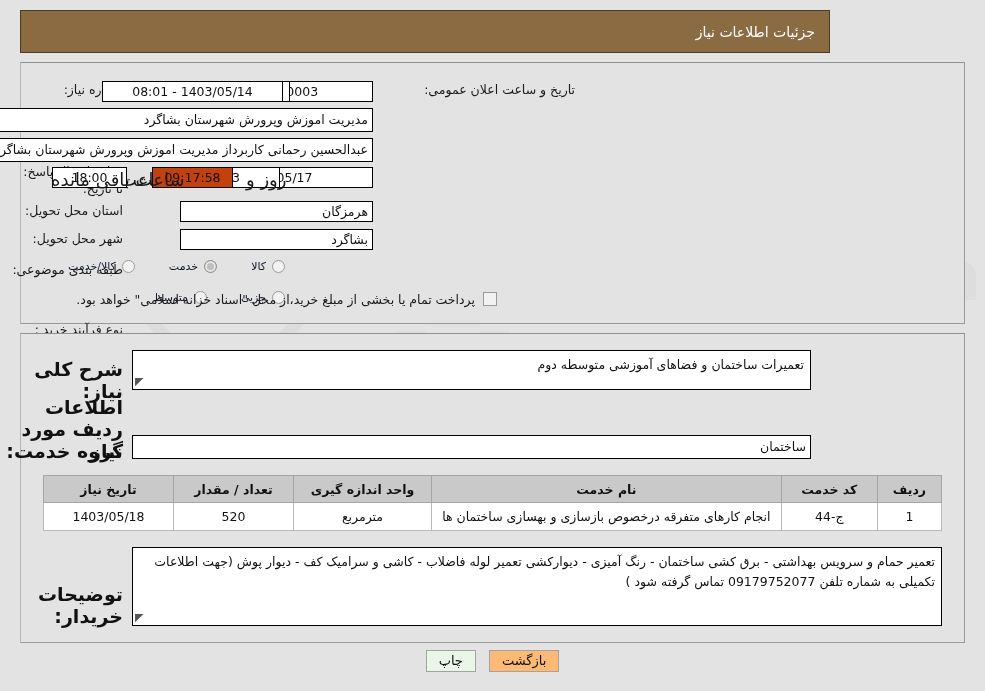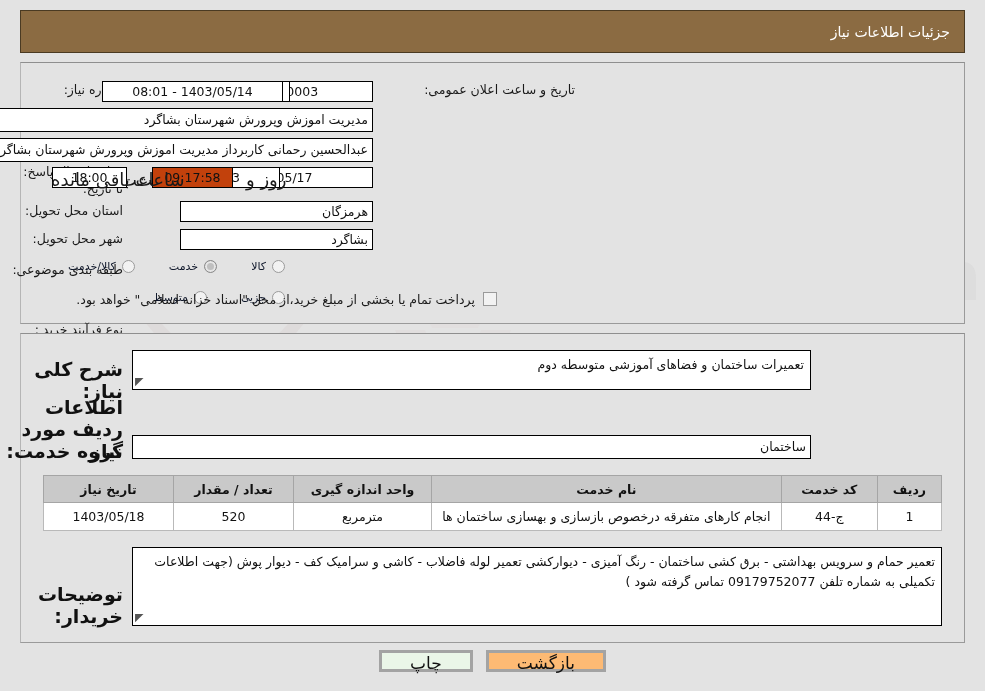--- a/index.html
+++ b/index.html
@@ -17,21 +17,21 @@
     position: relative;
     width: 985px;
     height: 691px;
     background: #e3e3e3;
   }
 
   
   .header-bar {
     position: absolute;
     left: 20px; top: 10px;
-    width: 945px; height: 43px;
+    width: 810px; height: 43px;
     background: #8b6b42;
     border: 1px solid #4a3a22;
     color: #ffffff;
     display: flex;
     align-items: center;
     justify-content: flex-start;
     padding: 0 14px;
   }
   .header-title {
     font-size: 14px;
@@ -185,25 +185,25 @@
   
   .btnbar {
     position: absolute;
     left: 0; top: 650px;
     width: 985px;
     display: flex;
     justify-content: center;
     gap: 13px;
   }
   .btn {
-    border: 3px solid #a3a3a3;
-    font-size: 17px;
+    border: 1px solid #a3a3a3;
+    font-size: 13px;
     height: 22px;
     line-height: 20px;
-    padding: 0 28px;
+    padding: 0 12px;
     cursor: pointer;
     font-family: "DejaVu Sans", "Liberation Sans", sans-serif;
     color: #111111;
   }
   .btn-print  { background: #eaf6e8; }
   .btn-back   { background: #fdba74; }
 
   
   .watermark {
     position: absolute;

